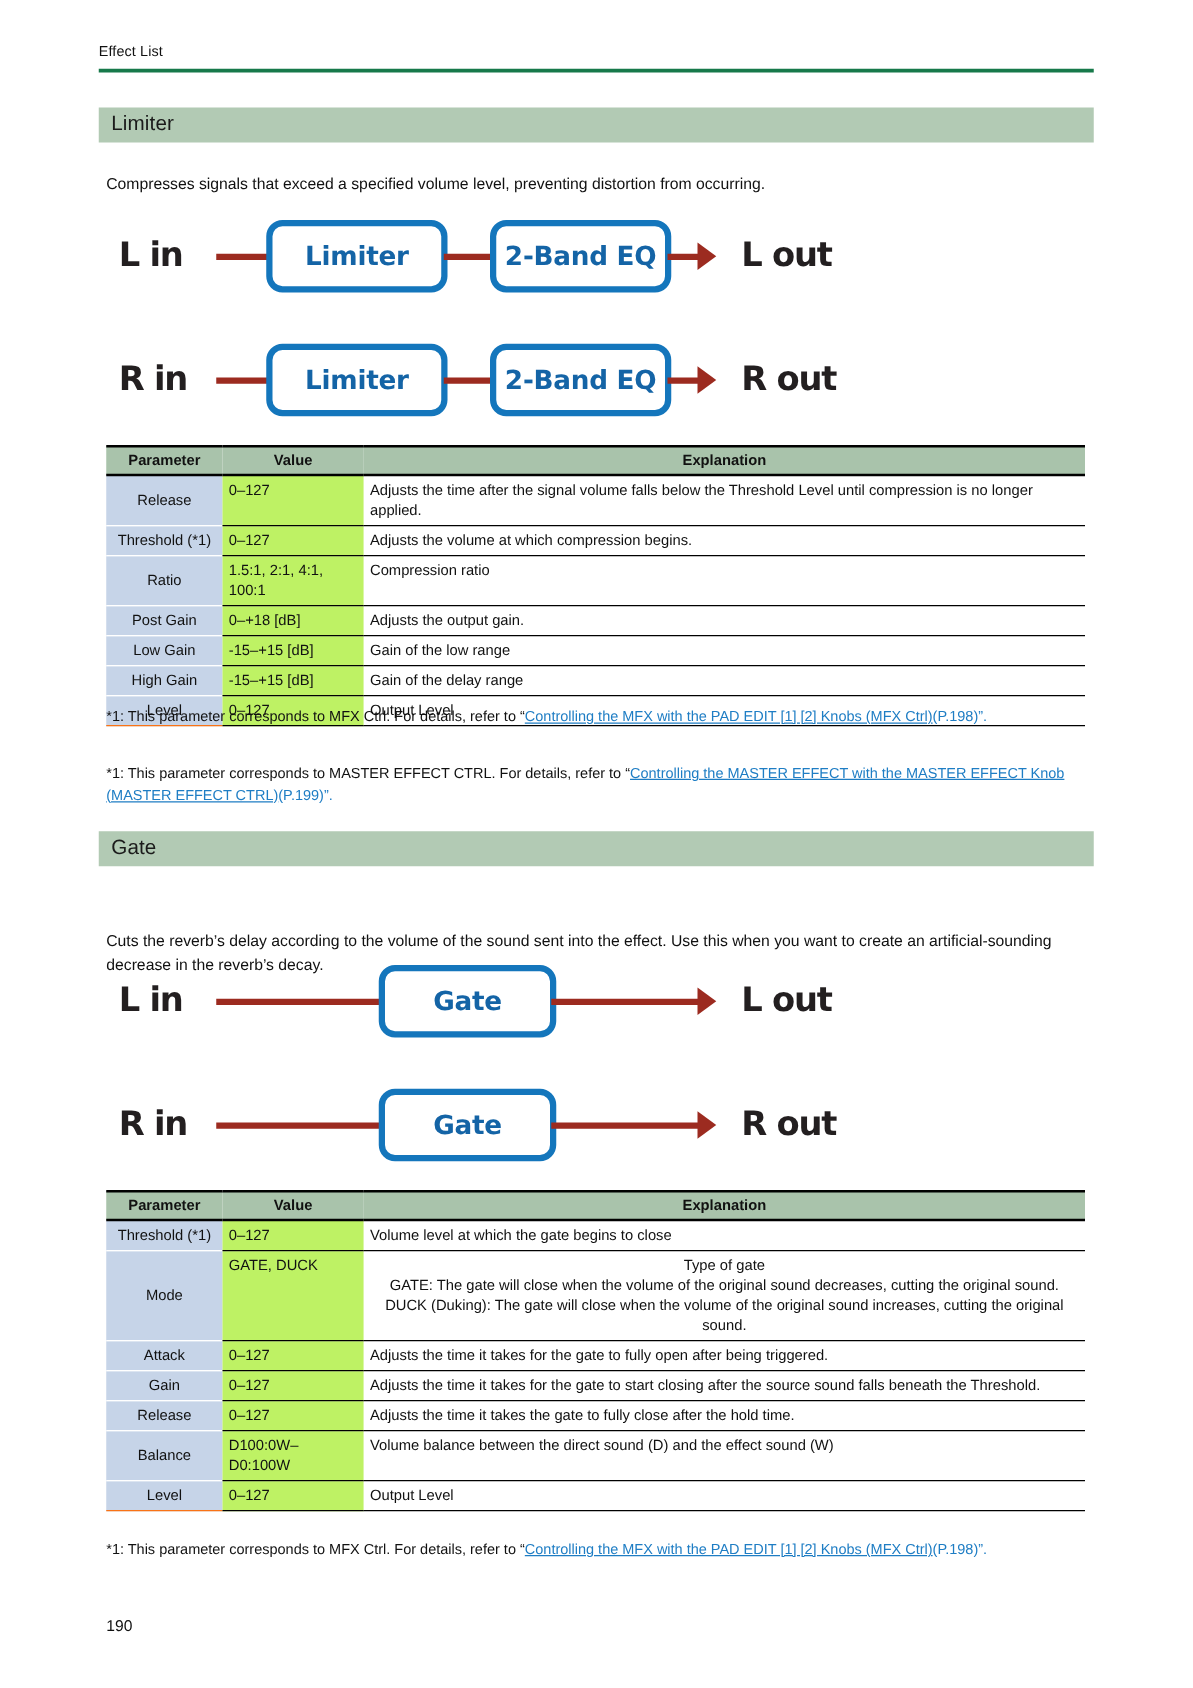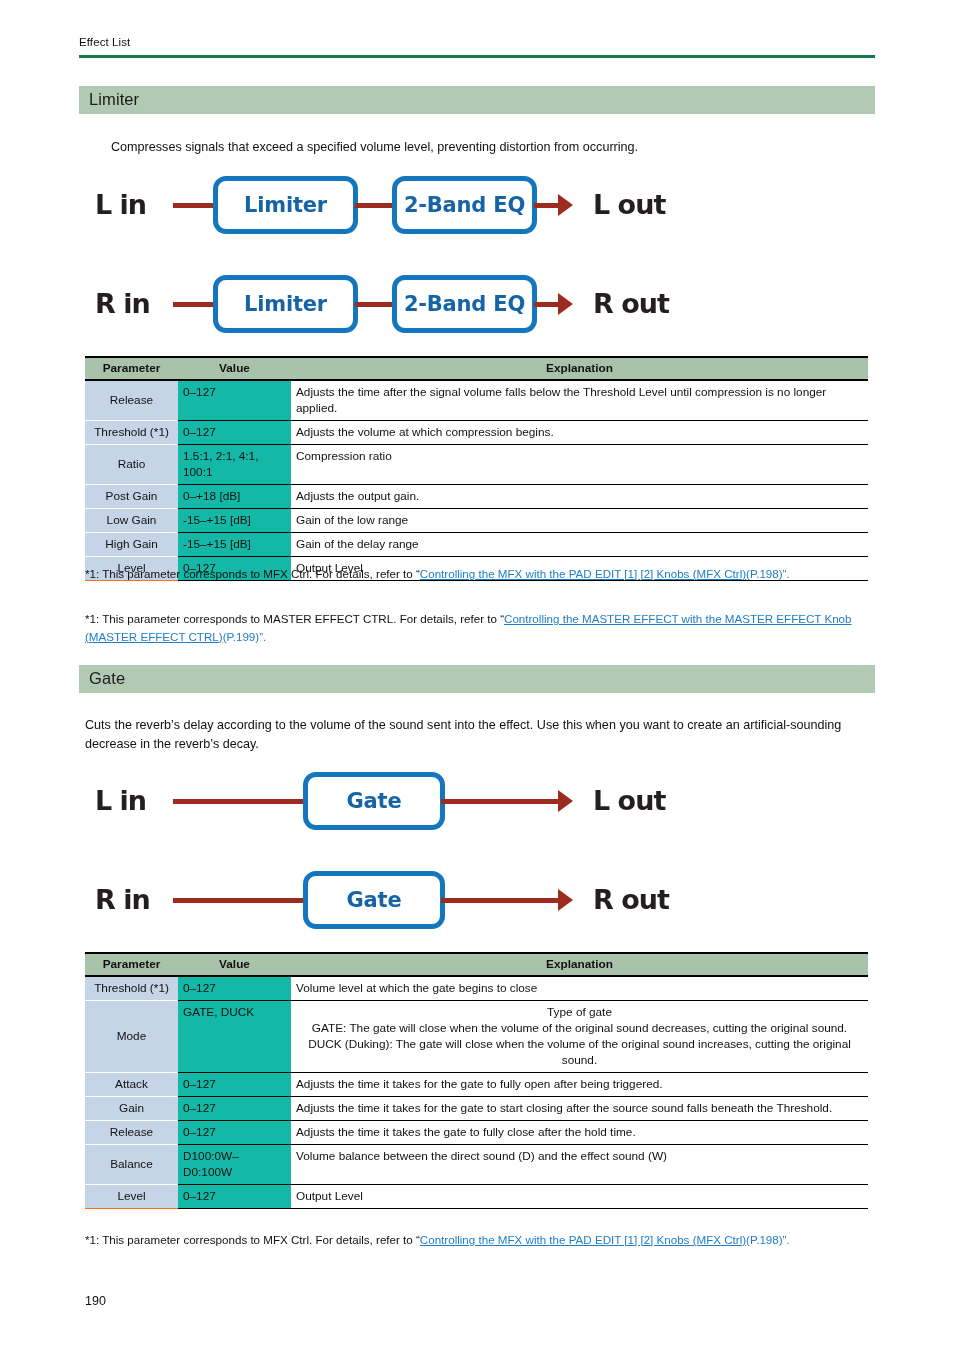--- a/index.html
+++ b/index.html
@@ -153,21 +153,21 @@
     background: #c6d4e8;
     text-align: center;
     vertical-align: middle;
     border-bottom: 1px solid #ffffff;
   }
   table.param-table tr.last-row td.c-param {
     border-bottom: 1px solid #f97316;
     text-align: center;
   }
   table.param-table td.c-value {
-    background: #14b8a6;
+    background: #bef264;
   }
   table.param-table td.c-expl {
     background: #ffffff;
   }
   .col-param { width: 93px; }
   .col-value { width: 113px; }
   .col-expl  { width: 577px; }
 
   
   .footnote {
@@ -196,21 +196,21 @@
 
 <div class="page">
 
   <div class="running-header">Effect List</div>
   <div class="header-rule"></div>
 
   <div class="section-band" style="top:86px;">
     <div class="section-title">Limiter</div>
   </div>
 
-  <div class="para" style="top:138px;margin-left:26px;">Compresses signals that exceed a specified volume level, preventing distortion from occurring.</div>
+  <div class="para" style="top:138px;">Compresses signals that exceed a specified volume level, preventing distortion from occurring.</div>
 
   <div class="diagram" style="top:170px;">
 
     <div class="flow-row" style="top:0px;">
       <div class="port-label" style="left:10px;">L in</div>
       <div class="wire" style="left:88px; width:124px;"></div>
       <div class="fx-box" style="left:128px; width:145px;">
         <span class="fx-label">Limiter</span>
       </div>
       <div class="wire" style="left:270px; width:42px;"></div>
@@ -296,21 +296,21 @@
   </div>
 
   <div class="footnote" style="top:610px;">
     <span>*1: This parameter corresponds to MASTER EFFECT CTRL. For details, refer to “</span><a class="link" href="#">Controlling the MASTER EFFECT with the MASTER EFFECT Knob (MASTER EFFECT CTRL)</a><span class="link">(P.199)”.</span>
   </div>
 
   <div class="section-band" style="top:665px;">
     <div class="section-title">Gate</div>
   </div>
 
-  <div class="para" style="top:716px;">Cuts the reverb’s delay according to the volume of the sound sent into the effect. Use this when you want to create an artificial-sounding decrease in the reverb’s decay.</div>
+  <div class="para" style="top:744px;">Cuts the reverb’s delay according to the volume of the sound sent into the effect. Use this when you want to create an artificial-sounding decrease in the reverb’s decay.</div>
 
   <div class="diagram" style="top:766px;">
 
     <div class="flow-row" style="top:0px;">
       <div class="port-label" style="left:10px;">L in</div>
       <div class="wire" style="left:88px; width:150px;"></div>
       <div class="fx-box" style="left:218px; width:142px;">
         <span class="fx-label">Gate</span>
       </div>
       <div class="wire" style="left:356px; width:120px;"></div>

